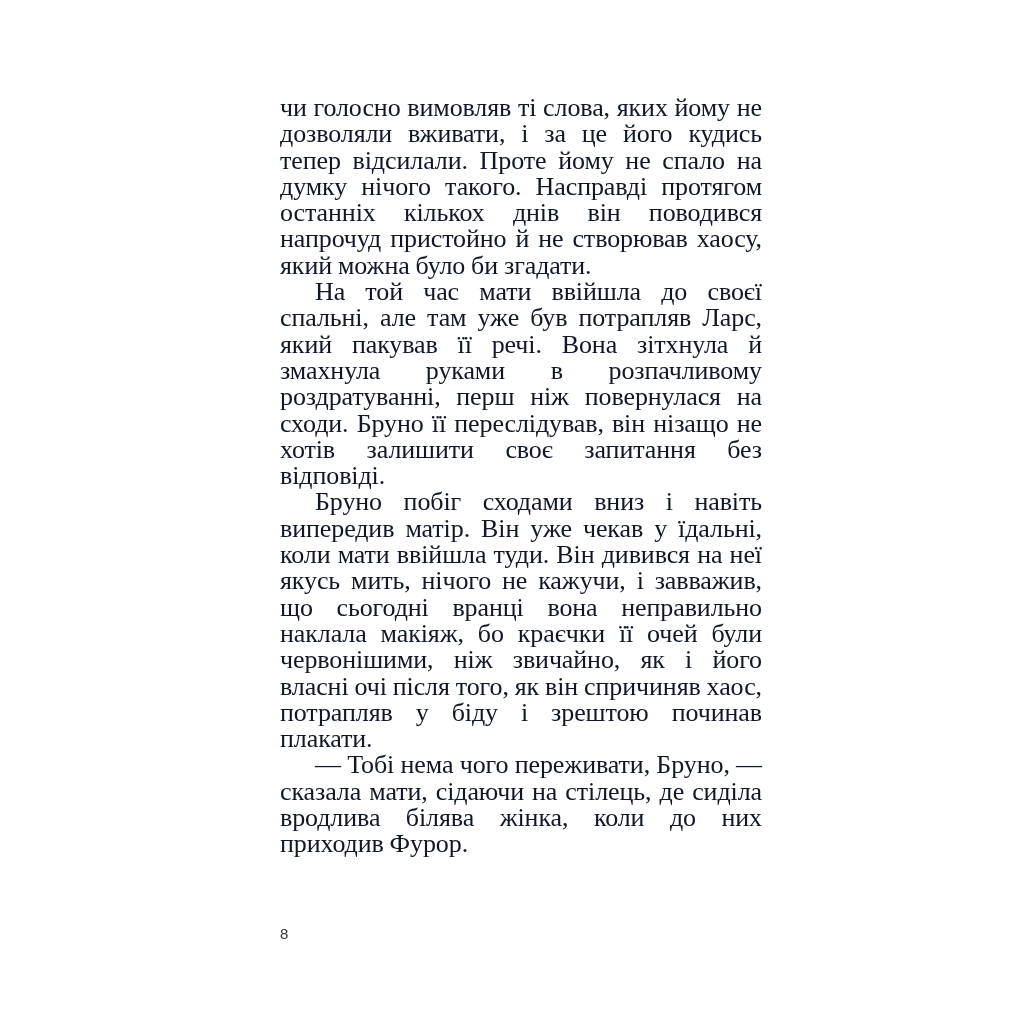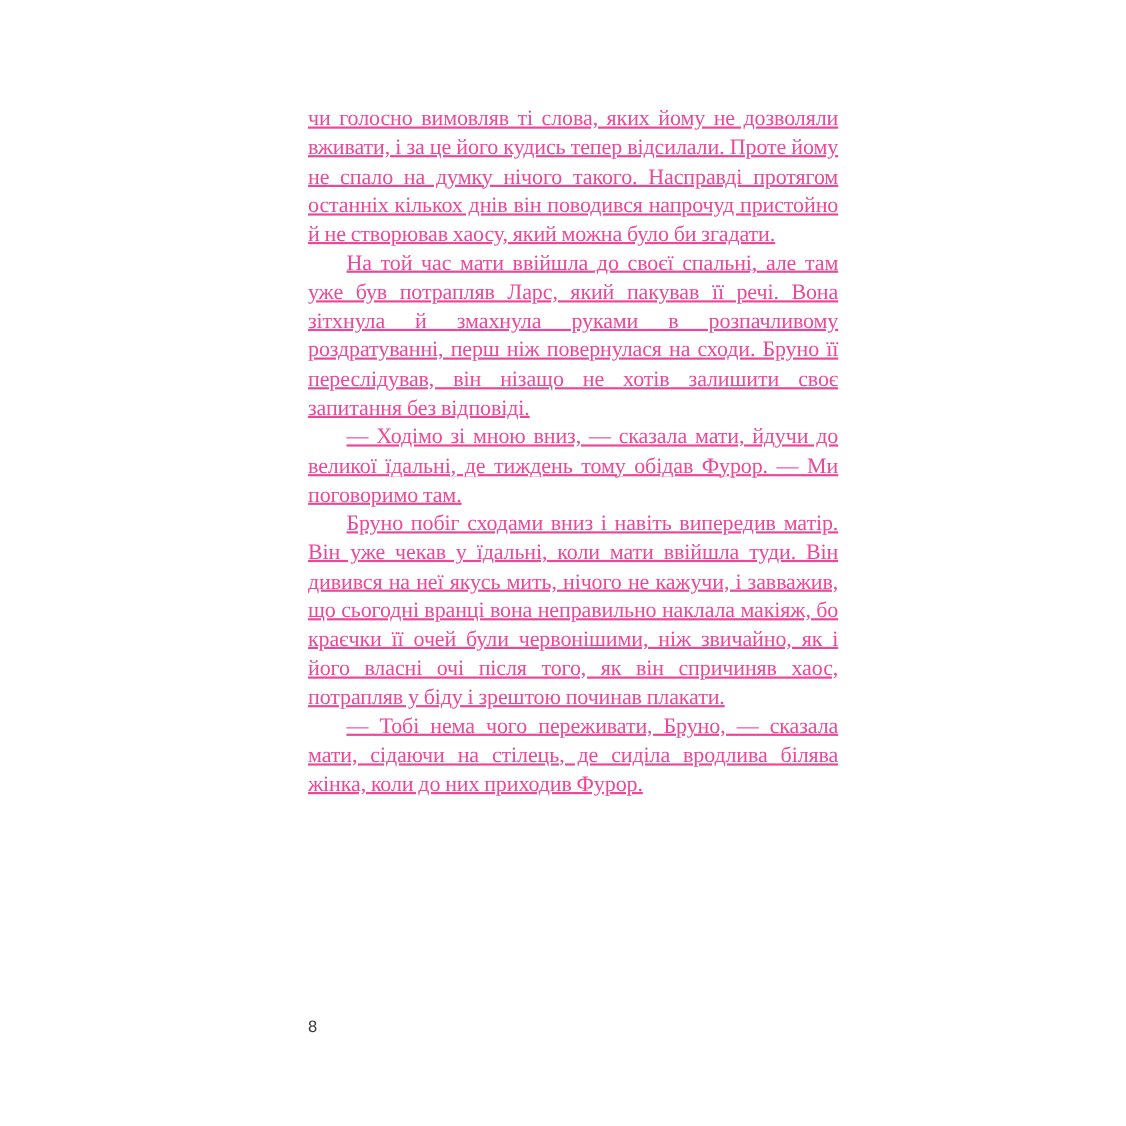--- a/index.html
+++ b/index.html
@@ -17,27 +17,26 @@
   .page {
     position: absolute;
     inset: 0;
     background: #ffffff;
   }
   .text-block {
     position: absolute;
     left: 280px;
     top: 95px;
     width: 482px;
-    color: #ec4899;
-    font-size: 20px;
+    color: #0f172a;
+    font-size: 26px;
     line-height: 26.3px;
     text-align: justify;
     word-spacing: -0.5px;
     letter-spacing: -0.1px;
-    text-decoration: underline;
   }
   .para {
     margin: 0;
     padding: 0;
     text-indent: 35px;
   }
   .para.no-indent {
     text-indent: 0;
   }
   .page-number {
@@ -51,20 +50,19 @@
   }
 </style>
 </head>
 <body>
 
 <div class="page">
 
   <main class="text-block">
     <p class="para no-indent">чи голосно вимовляв ті слова, яких йому не дозволяли вживати, і за це його кудись тепер відсилали. Проте йому не спало на думку нічого такого. Насправді протягом останніх кількох днів він поводився напрочуд пристойно й не створював хаосу, який можна було би згадати.</p>
     <p class="para">На той час мати ввійшла до своєї спальні, але там уже був потрапляв Ларс, який пакував її речі. Вона зітхнула й змахнула руками в розпачливому роздратуванні, перш ніж повернулася на сходи. Бруно її переслідував, він нізащо не хотів залишити своє запитання без відповіді.</p>
-    <p class="para">— Ходімо зі мною вниз, — сказала мати, йдучи до великої їдальні, де тиждень тому обідав Фурор. — Ми поговоримо там.</p>
     <p class="para">Бруно побіг сходами вниз і навіть випередив матір. Він уже чекав у їдальні, коли мати ввійшла туди. Він дивився на неї якусь мить, нічого не кажучи, і завважив, що сьогодні вранці вона неправильно наклала макіяж, бо краєчки її очей були червонішими, ніж звичайно, як і його власні очі після того, як він спричиняв хаос, потрапляв у біду і зрештою починав плакати.</p>
     <p class="para">— Тобі нема чого переживати, Бруно, — сказала мати, сідаючи на стілець, де сиділа вродлива білява жінка, коли до них приходив Фурор.</p>
   </main>
 
   <div class="page-number">8</div>
 
 </div>
 
 </body></html>

